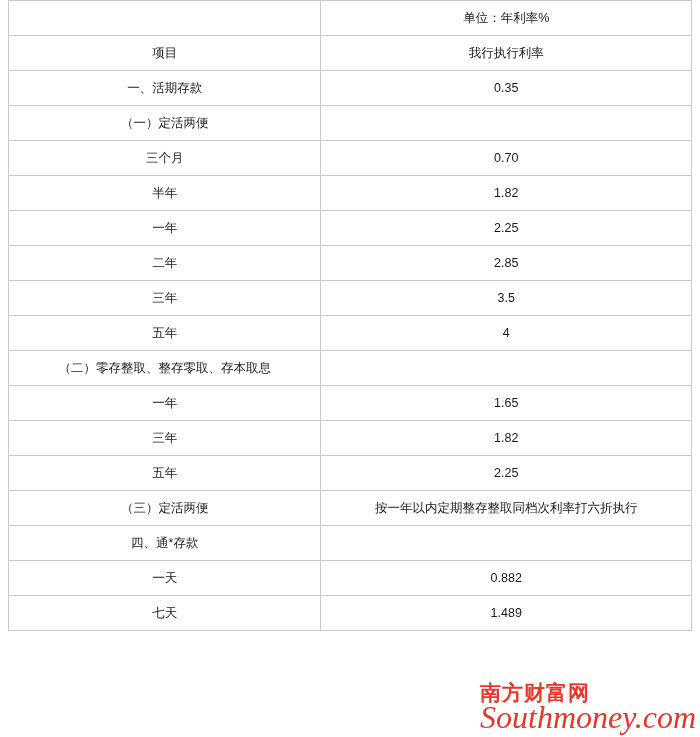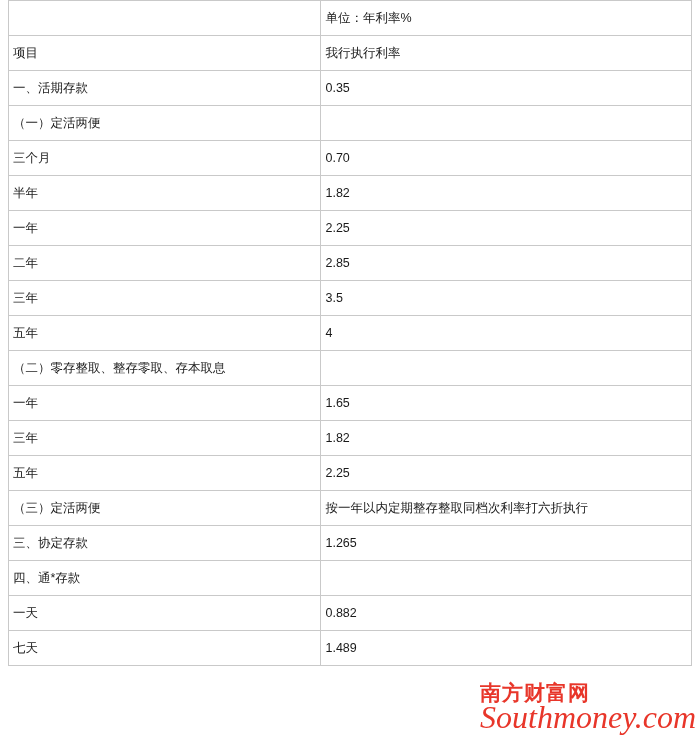--- a/index.html
+++ b/index.html
@@ -30,21 +30,21 @@
   table.rate-table {
     width: 684px;
     margin: 0 8px;
     border-collapse: collapse;
     table-layout: fixed;
   }
   table.rate-table td {
     border: 1px solid #c9c9c9;
     height: 34px;
     font-size: 12.5px;
-    text-align: left;
+    text-align: center;
     vertical-align: middle;
     padding: 0 4px;
     color: #1a1a1a;
   }
   .col-item { width: 312px; }
   .col-val  { width: 370px; }
   td.bold {
     font-weight: normal;
   }
   td.empty { }
@@ -141,24 +141,20 @@
         </tr>
         <tr>
           <td>五年</td>
           <td>2.25</td>
         </tr>
         <tr>
           <td class="bold">（三）定活两便</td>
           <td class="bold">按一年以内定期整存整取同档次利率打六折执行</td>
         </tr>
         <tr>
-          <td class="bold">三、协定存款</td>
-          <td>1.265</td>
-        </tr>
-        <tr>
           <td class="bold">四、通*存款</td>
           <td></td>
         </tr>
         <tr>
           <td>一天</td>
           <td>0.882</td>
         </tr>
         <tr>
           <td>七天</td>
           <td>1.489</td>

